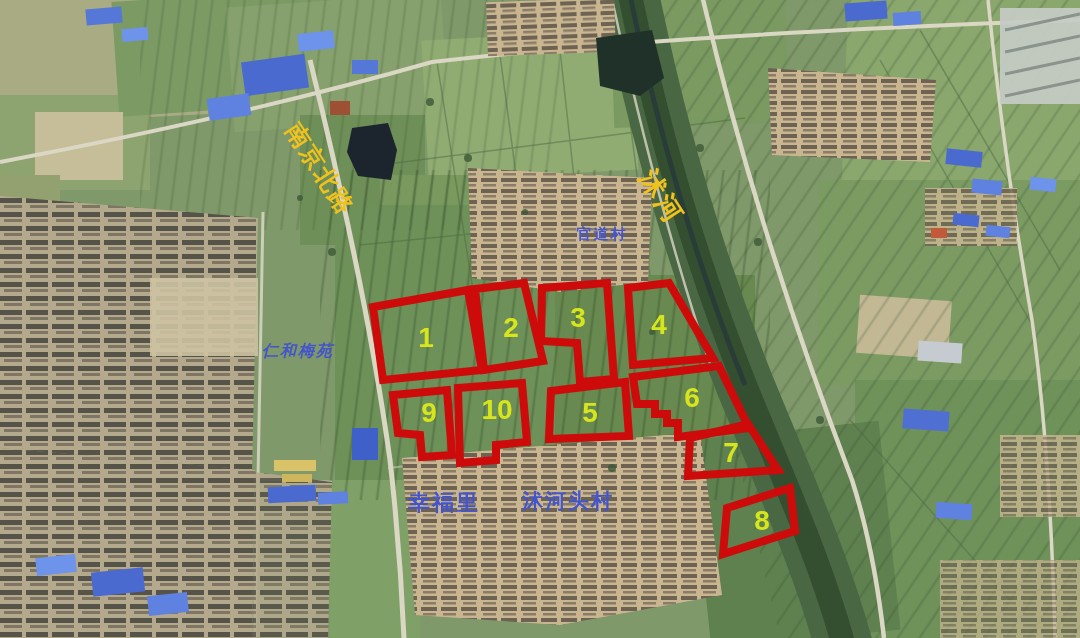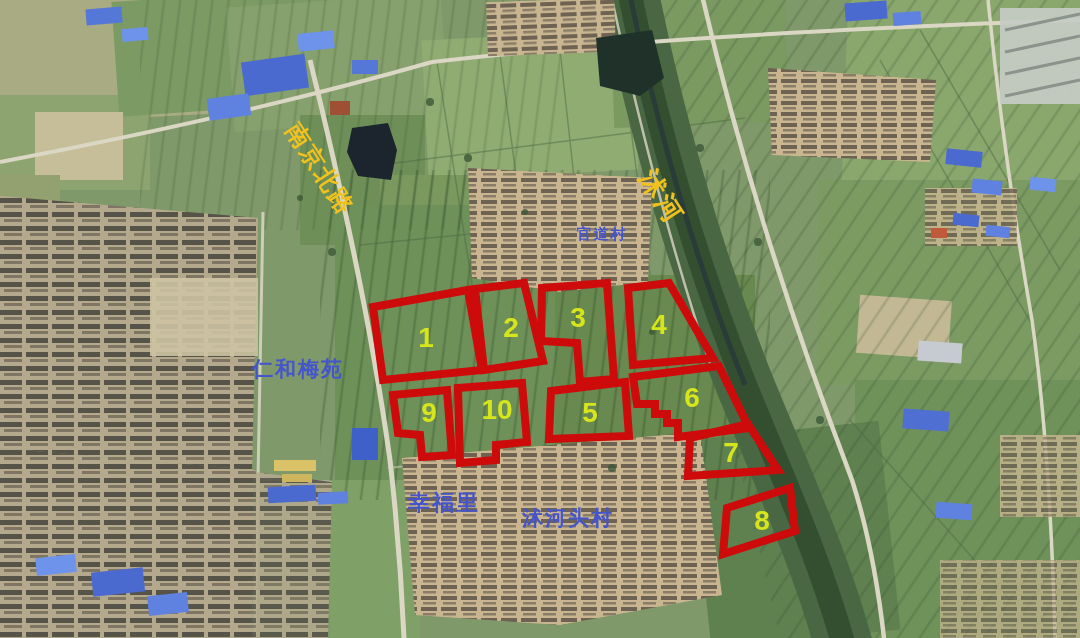--- a/index.html
+++ b/index.html
@@ -182,18 +182,18 @@
       <polygon points="393,395 447,390 452,455 422,457 420,435 398,433" fill="none" stroke="#ce0b0b" stroke-width="8" stroke-linejoin="miter"></polygon>
       <text x="429" y="422" text-anchor="middle" fill="#d7e51c" font-size="28" font-weight="bold" font-family="&quot;Liberation Sans&quot;, sans-serif" class="overlay-num">9</text>
       <polygon points="458,388 522,383 527,442 496,445 496,460 460,463" fill="none" stroke="#ce0b0b" stroke-width="8" stroke-linejoin="miter"></polygon>
       <text x="497" y="419" text-anchor="middle" fill="#d7e51c" font-size="28" font-weight="bold" font-family="&quot;Liberation Sans&quot;, sans-serif" class="overlay-num">10</text>
     </svg>
 
   <div id="labels" class="layer">
       <div class="map-label" style="left: 320px; top: 169px; color: rgb(241, 194, 29); font-size: 24px; transform: translate(-50%, -50%) rotate(57deg);">南京北路</div>
       <div class="map-label" style="left: 661px; top: 197px; color: rgb(241, 194, 29); font-size: 27px; transform: translate(-50%, -50%) rotate(57deg);">沭河</div>
       <div class="map-label" style="left: 602px; top: 233px; color: rgb(68, 85, 204); font-size: 15px; transform: translate(-50%, -50%) rotate(0deg);">官道村</div>
-      <div class="map-label" style="left: 298px; top: 368px; color: rgb(68, 85, 204); font-size: 21px; transform: translate(-50%, -50%) rotate(0deg);">仁和梅苑</div>
+      <div class="map-label" style="left: 298px; top: 351px; color: rgb(68, 85, 204); font-size: 16px; transform: translate(-50%, -50%) rotate(0deg); font-style: italic;">仁和梅苑</div>
       <div class="map-label" style="left: 444px; top: 503px; color: rgb(68, 85, 204); font-size: 22px; transform: translate(-50%, -50%) rotate(0deg);">幸福里</div>
-      <div class="map-label" style="left: 568px; top: 500px; color: rgb(68, 85, 204); font-size: 21px; transform: translate(-50%, -50%) rotate(0deg); margin-top: 17px;">沭河头村</div>
+      <div class="map-label" style="left: 568px; top: 500px; color: rgb(68, 85, 204); font-size: 21px; transform: translate(-50%, -50%) rotate(0deg);">沭河头村</div>
     </div>
 
 </div>
 
 </body></html>

